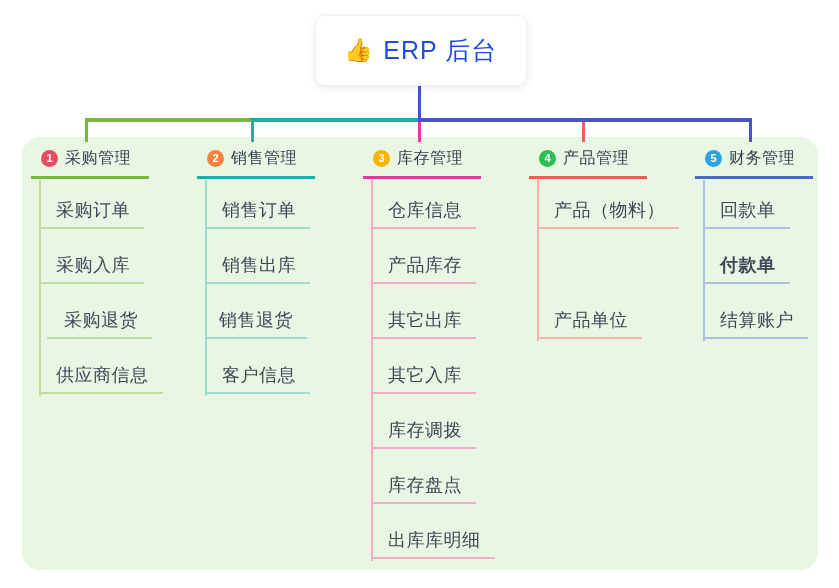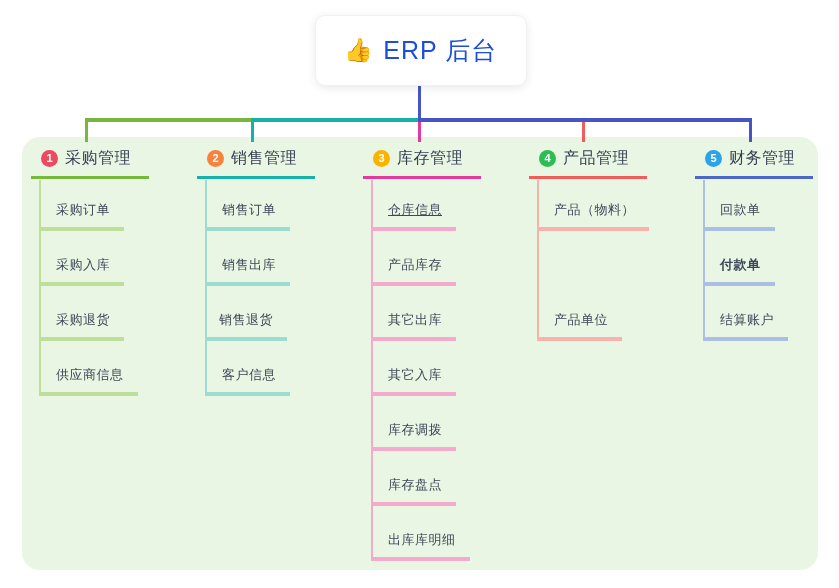--- a/index.html
+++ b/index.html
@@ -29,22 +29,22 @@
     border-bottom:3.5px solid #888;white-space:nowrap;
   }
   .badge{
     width:17px;height:17px;border-radius:50%;flex:0 0 17px;
     color:#fff;font-size:11px;font-weight:bold;text-align:center;line-height:17px;
   }
   .branch-label{font-size:16px;color:#333f52;font-weight:500;letter-spacing:.5px;}
   .trunk{position:absolute;left:8px;top:32.5px;width:2px;}
   .child{
     position:absolute;left:8px;white-space:nowrap;
-    font-size:13px;color:#3d4757;line-height:20px;
-    padding:0 14px 7px 17px;border-bottom:4px solid #f9a8d4;letter-spacing:.5px;
+    font-size:18px;color:#3d4757;line-height:20px;
+    padding:0 14px 7px 17px;border-bottom:2px solid #f9a8d4;letter-spacing:.5px;
   }
 </style>
 </head>
 <body>
 
 <div class="panel"></div>
 
 <div class="root-node">
   <span class="root-icon">👍</span>
   <span class="root-label">ERP 后台</span>
@@ -63,41 +63,41 @@
   </div>
 <div id="branches">
     <div class="branch" style="left: 31px;">
     <div class="branch-header" style="border-bottom-color: rgb(118, 184, 60);">
       <span class="badge" style="background: rgb(234, 75, 95);">1</span>
       <span class="branch-label">采购管理</span>
     </div>
     <div class="trunk" style="background: rgb(190, 223, 154); top: 32.5px; height: 216.5px;"></div>
   <div class="child" style="top: 53px; border-bottom-color: rgb(190, 223, 154);">采购订单</div>
       <div class="child" style="top: 108px; border-bottom-color: rgb(190, 223, 154);">采购入库</div>
-      <div class="child" style="top: 163px; border-bottom-color: rgb(190, 223, 154);">采购退货</div>
+      <div class="child" style="top: 163px; border-bottom-color: rgb(190, 223, 154); margin-left: 8px;">采购退货</div>
       <div class="child" style="top: 218px; border-bottom-color: rgb(190, 223, 154);">供应商信息</div>
     </div>
     <div class="branch" style="left: 197px;">
     <div class="branch-header" style="border-bottom-color: rgb(20, 178, 169);">
       <span class="badge" style="background: rgb(246, 130, 61);">2</span>
       <span class="branch-label">销售管理</span>
     </div>
     <div class="trunk" style="background: rgb(156, 220, 210); top: 32.5px; height: 216.5px;"></div>
   <div class="child" style="top: 108px; border-bottom-color: rgb(156, 220, 210);">销售出库</div>
       <div class="child" style="top: 53px; border-bottom-color: rgb(156, 220, 210);">销售订单</div>
       <div class="child" style="top: 163px; border-bottom-color: rgb(156, 220, 210); padding-left: 14px;">销售退货</div>
       <div class="child" style="top: 218px; border-bottom-color: rgb(156, 220, 210);">客户信息</div>
     </div>
     <div class="branch" style="left: 363px;">
     <div class="branch-header" style="border-bottom-color: rgb(226, 58, 157);">
       <span class="badge" style="background: rgb(249, 179, 1);">3</span>
       <span class="branch-label">库存管理</span>
     </div>
     <div class="trunk" style="background: rgb(243, 170, 203); top: 32.5px; height: 381.5px;"></div>
-  <div class="child" style="top: 53px; border-bottom-color: rgb(243, 170, 203); text-decoration: underline;">仓库信息</div>
+  <div class="child" style="top: 53px; border-bottom-color: rgb(243, 170, 203);">仓库信息</div>
       <div class="child" style="top: 108px; border-bottom-color: rgb(243, 170, 203);">产品库存</div>
       <div class="child" style="top: 163px; border-bottom-color: rgb(243, 170, 203);">其它出库</div>
       <div class="child" style="top: 218px; border-bottom-color: rgb(243, 170, 203);">其它入库</div>
       <div class="child" style="top: 273px; border-bottom-color: rgb(243, 170, 203);">库存调拨</div>
       <div class="child" style="top: 328px; border-bottom-color: rgb(243, 170, 203);">库存盘点</div>
       <div class="child" style="top: 383px; border-bottom-color: rgb(243, 170, 203);">出库库明细</div>
     </div>
     <div class="branch" style="left: 529px;">
     <div class="branch-header" style="border-bottom-color: rgb(241, 91, 88);">
       <span class="badge" style="background: rgb(45, 189, 85);">4</span>

